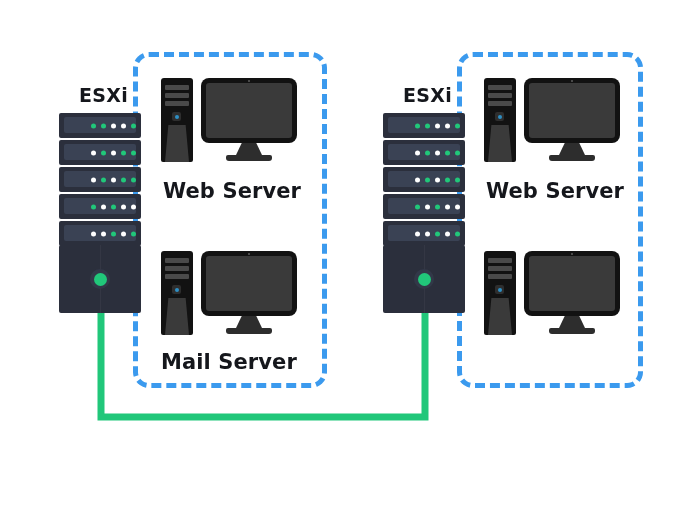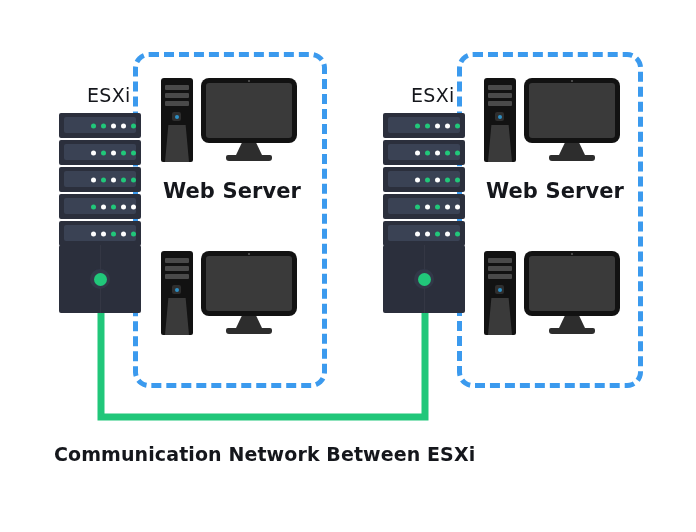--- a/index.html
+++ b/index.html
@@ -23,25 +23,24 @@
     border-radius: 16px;
     background: transparent;
   }
   #group-left  { left: 133px; top: 52px; width: 194px; height: 336px; }
   #group-right { left: 457px; top: 52px; width: 186px; height: 336px; }
 
   
   .esxi-label {
     position: absolute;
     font-size: 19px;
-    font-weight: 400;
+    font-weight: 700;
     color: #15171c;
     letter-spacing: 0.3px;
     white-space: nowrap;
-    margin-left: 8px;
   }
   #esxi-label-left  { left: 79px;  top: 84px; }
   #esxi-label-right { left: 403px; top: 84px; }
 
   
   .server-rack {
     position: absolute;
     width: 82px;
     height: 200px;
   }
@@ -339,20 +338,21 @@
     </div>
     <div class="monitor">
       <div class="monitor-frame">
         <div class="monitor-cam"></div>
         <div class="monitor-screen"></div>
       </div>
       <div class="monitor-neck"></div>
       <div class="monitor-base"></div>
     </div>
   </div>
+  <div class="role-label" style="left:161px; top:350px;">Mail Server</div>
 
   <div class="esxi-label" id="esxi-label-right">ESXi</div>
 
   <div class="server-rack" id="server-rack-right">
     <div class="rack-unit" style="top:0px">
       <div class="bay"></div>
       <div class="leds">
         <span class="led g"></span>
         <span class="led g"></span>
         <span class="led w"></span>
@@ -446,15 +446,14 @@
     <div class="monitor">
       <div class="monitor-frame">
         <div class="monitor-cam"></div>
         <div class="monitor-screen"></div>
       </div>
       <div class="monitor-neck"></div>
       <div class="monitor-base"></div>
     </div>
   </div>
 
-  <div id="network-caption">Communication Network Between ESXi</div>
 
 </div>
 
 </body></html>

